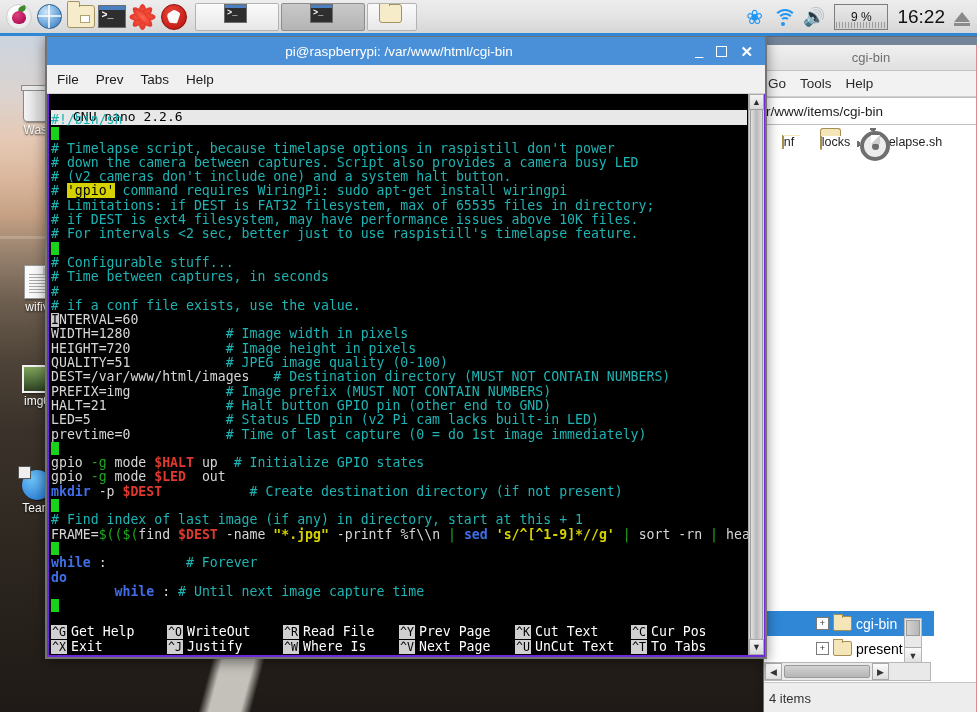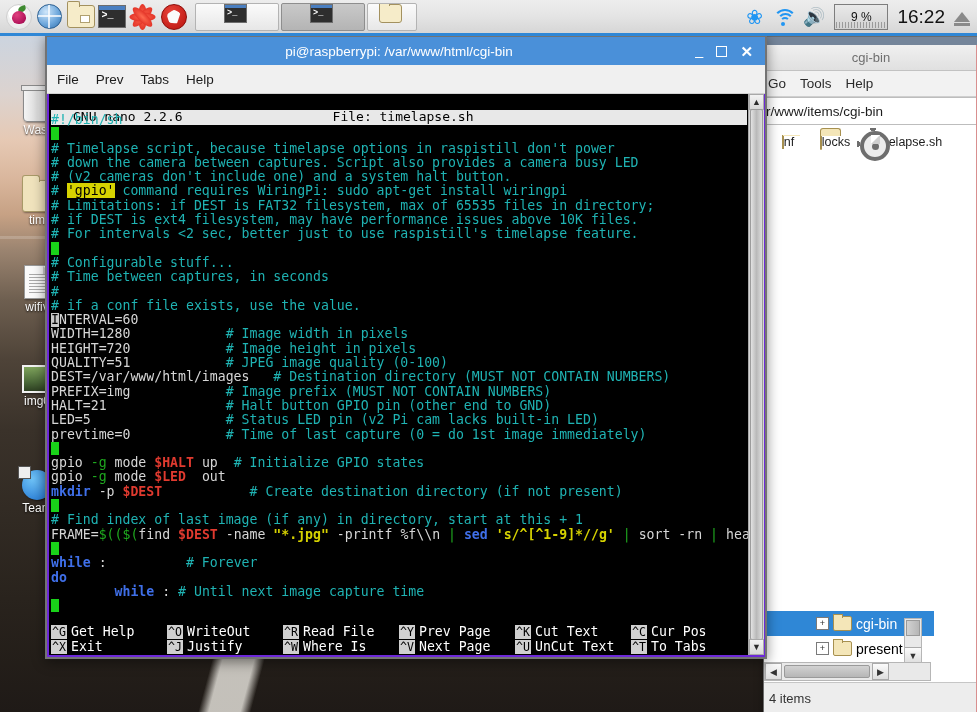--- a/index.html
+++ b/index.html
@@ -222,24 +222,20 @@
 <body>
 
 <div id="desktop">
   <div id="horizon"></div>
   <div id="road"></div>
 
   <div class="dicon" style="left:0px;top:88px;">
     <span class="glyph trash-g"></span>
     <span>Wast</span>
   </div>
-  <div class="dicon" style="left:0px;top:180px;">
-    <span class="glyph folder-g" style="margin-left:22px;"></span>
-    <span>tim</span>
-  </div>
   <div class="dicon" style="left:0px;top:265px;">
     <span class="glyph doc-g" style="margin-left:24px;">
       <span class="doc-lines"></span>
     </span>
     <span>wifiv</span>
   </div>
   <div class="dicon" style="left:0px;top:365px;">
     <span class="glyph img-g" style="margin-left:22px;"></span>
     <span>img0</span>
   </div>
@@ -316,21 +312,20 @@
   <div id="term-menu">
     <span>File</span>
     <span>Prev</span>
     <span>Tabs</span>
     <span>Help</span>
   </div>
 
   <div id="term-screen">
     <div id="nano-head">
       <span class="nv">GNU nano 2.2.6</span>
-      <span class="nf">File: timelapse.sh</span>
     </div>
     <div id="nano-body"><div class="ln"><span class="c-comment">#!/bin/sh</span></div><div class="ln"><span class="cur"></span></div><div class="ln"><span class="c-comment"># Timelapse script, because timelapse options in raspistill don't power</span></div><div class="ln"><span class="c-comment"># down the camera between captures. Script also provides a camera busy LED</span></div><div class="ln"><span class="c-comment"># (v2 cameras don't include one) and a system halt button.</span></div><div class="ln"><span class="c-comment"># </span><span class="c-hl">'gpio'</span><span class="c-comment"> command requires WiringPi: sudo apt-get install wiringpi</span></div><div class="ln"><span class="c-comment"># Limitations: if DEST is FAT32 filesystem, max of 65535 files in directory;</span></div><div class="ln"><span class="c-comment"># if DEST is ext4 filesystem, may have performance issues above 10K files.</span></div><div class="ln"><span class="c-comment"># For intervals &lt;2 sec, better just to use raspistill's timelapse feature.</span></div><div class="ln"><span class="cur"></span></div><div class="ln"><span class="c-comment"># Configurable stuff...</span></div><div class="ln"><span class="c-comment"># Time between captures, in seconds</span></div><div class="ln"><span class="c-comment">#</span></div><div class="ln"><span class="c-comment"># if a conf file exists, use the value.</span></div><div class="ln"><span class="curw">I</span><span class="c-plain">NTERVAL=60</span></div><div class="ln"><span class="c-plain">WIDTH=1280</span><span class="c-plain">            </span><span class="c-comment"># Image width in pixels</span></div><div class="ln"><span class="c-plain">HEIGHT=720</span><span class="c-plain">            </span><span class="c-comment"># Image height in pixels</span></div><div class="ln"><span class="c-plain">QUALITY=51</span><span class="c-plain">            </span><span class="c-comment"># JPEG image quality (0-100)</span></div><div class="ln"><span class="c-plain">DEST=/var/www/html/images</span><span class="c-plain">   </span><span class="c-comment"># Destination directory (MUST NOT CONTAIN NUMBERS)</span></div><div class="ln"><span class="c-plain">PREFIX=img</span><span class="c-plain">            </span><span class="c-comment"># Image prefix (MUST NOT CONTAIN NUMBERS)</span></div><div class="ln"><span class="c-plain">HALT=21</span><span class="c-plain">               </span><span class="c-comment"># Halt button GPIO pin (other end to GND)</span></div><div class="ln"><span class="c-plain">LED=5</span><span class="c-plain">                 </span><span class="c-comment"># Status LED pin (v2 Pi cam lacks built-in LED)</span></div><div class="ln"><span class="c-plain">prevtime=0</span><span class="c-plain">            </span><span class="c-comment"># Time of last capture (0 = do 1st image immediately)</span></div><div class="ln"><span class="cur"></span></div><div class="ln"><span class="c-plain">gpio </span><span class="c-opt">-g</span><span class="c-plain"> mode </span><span class="c-var">$HALT</span><span class="c-plain"> up </span><span class="c-comment"> # Initialize GPIO states</span></div><div class="ln"><span class="c-plain">gpio </span><span class="c-opt">-g</span><span class="c-plain"> mode </span><span class="c-var">$LED</span><span class="c-plain">  out</span></div><div class="ln"><span class="c-key">mkdir</span><span class="c-plain"> -p </span><span class="c-var">$DEST</span><span class="c-plain">           </span><span class="c-comment"># Create destination directory (if not present)</span></div><div class="ln"><span class="cur"></span></div><div class="ln"><span class="c-comment"># Find index of last image (if any) in directory, start at this + 1</span></div><div class="ln"><span class="c-plain">FRAME=</span><span class="c-opt">$((</span><span class="c-opt">$(</span><span class="c-plain">find </span><span class="c-var">$DEST</span><span class="c-plain"> -name </span><span class="c-str">"*.jpg"</span><span class="c-plain"> -printf %f\\n </span><span class="c-pipe">|</span><span class="c-plain"> </span><span class="c-key">sed</span><span class="c-plain"> </span><span class="c-str">'s/^[^1-9]*//g'</span><span class="c-plain"> </span><span class="c-pipe">|</span><span class="c-plain"> sort -rn </span><span class="c-pipe">|</span><span class="c-plain"> head -$</span></div><div class="ln"><span class="cur"></span></div><div class="ln"><span class="c-key">while </span><span class="c-plain">:        </span><span class="c-comment">  # Forever</span></div><div class="ln"><span class="c-key">do</span></div><div class="ln"><span class="c-plain">        </span><span class="c-key">while</span><span class="c-plain"> : </span><span class="c-comment"># Until next image capture time</span></div><div class="ln"><span class="cur"></span></div></div>
     <div id="nano-help">
         <div class="help-row">
           <div class="help-cell">
             <span class="help-key">^G</span>
             <span>Get Help</span>
           </div>
           <div class="help-cell">
             <span class="help-key">^O</span>

